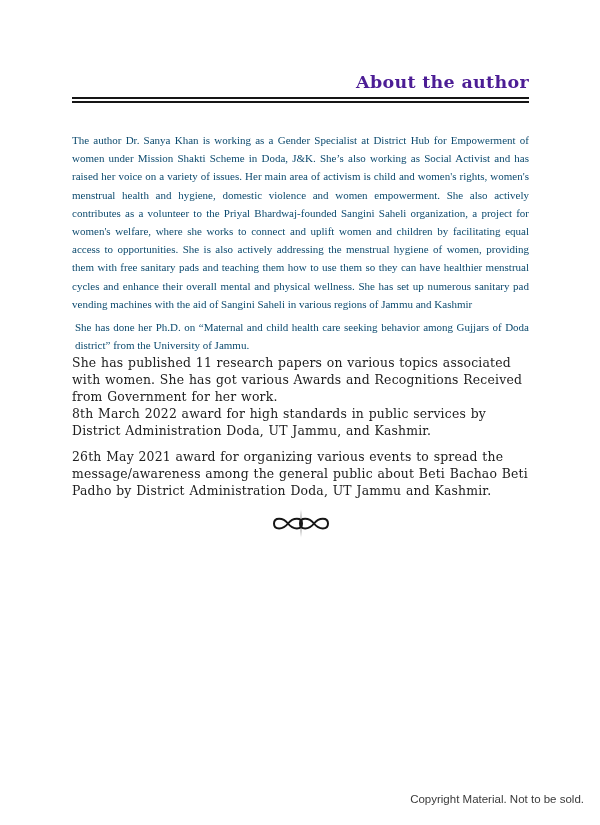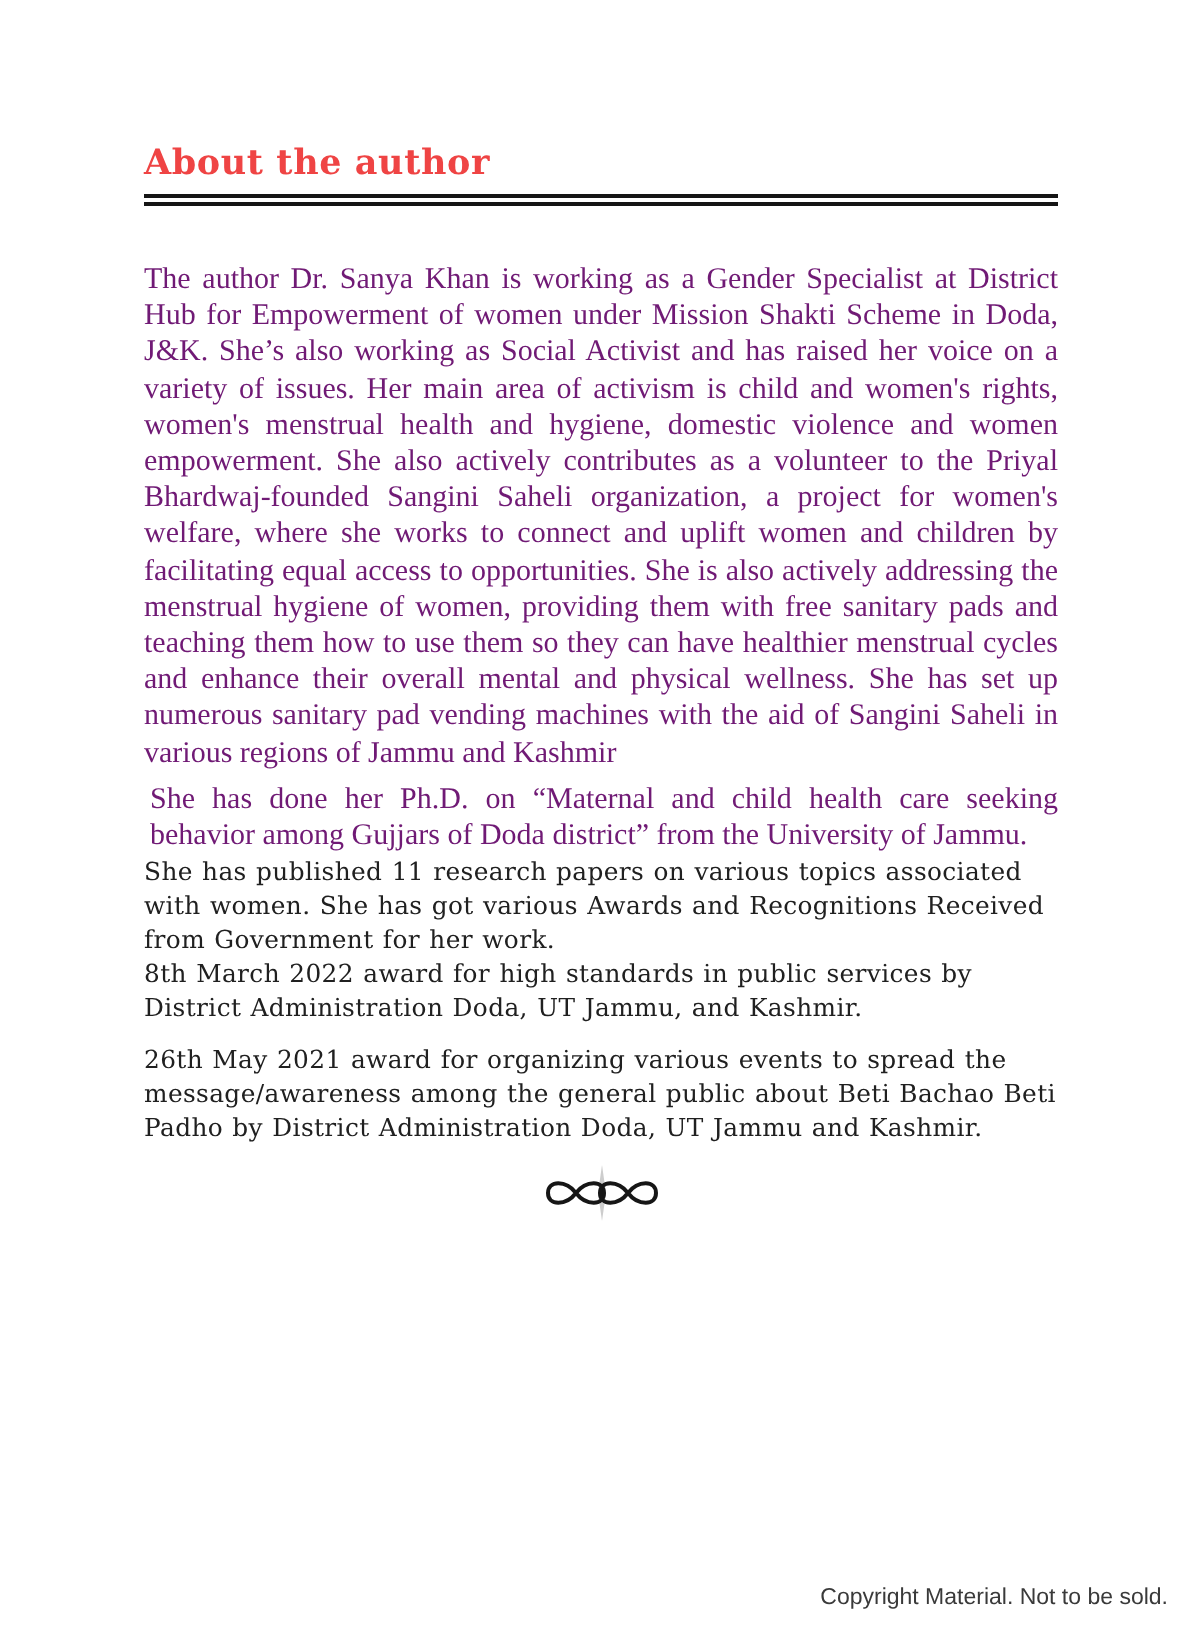--- a/index.html
+++ b/index.html
@@ -18,40 +18,40 @@
 
   .content {
     position: absolute;
     left: 72px;
     right: 71px;
     top: 0;
   }
 
   .page-title {
     margin-top: 72px;
-    text-align: left;
+    text-align: right;
     font-family: "DejaVu Serif", serif;
     font-weight: bold;
     font-size: 17.5px;
     letter-spacing: 0.3px;
-    color: #ef4444;
+    color: #4c1d95;
   }
 
   .title-rule {
     margin-top: 5px;
     height: 6px;
     border-top: 2.5px solid #151515;
     border-bottom: 2px solid #151515;
   }
 
   .intro p {
-    font-size: 15px;
+    font-size: 11px;
     line-height: 18.2px;
     text-align: justify;
-    color: #701a75;
+    color: #0c4a6e;
   }
   .intro .p-main { margin-top: 28px; margin-bottom: 5px; }
   .intro .p-phd  { padding-left: 3px; margin-bottom: 0; }
 
   .pubs p, .awards p {
     font-family: "DejaVu Serif", serif;
     font-size: 12.4px;
     line-height: 17px;
     letter-spacing: 0.2px;
     word-spacing: 0.5px;

